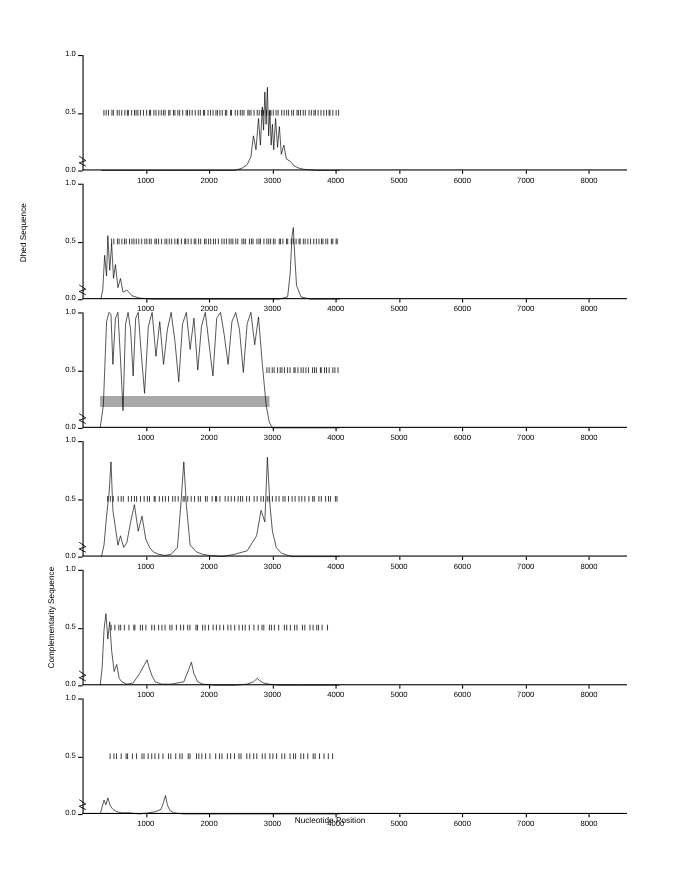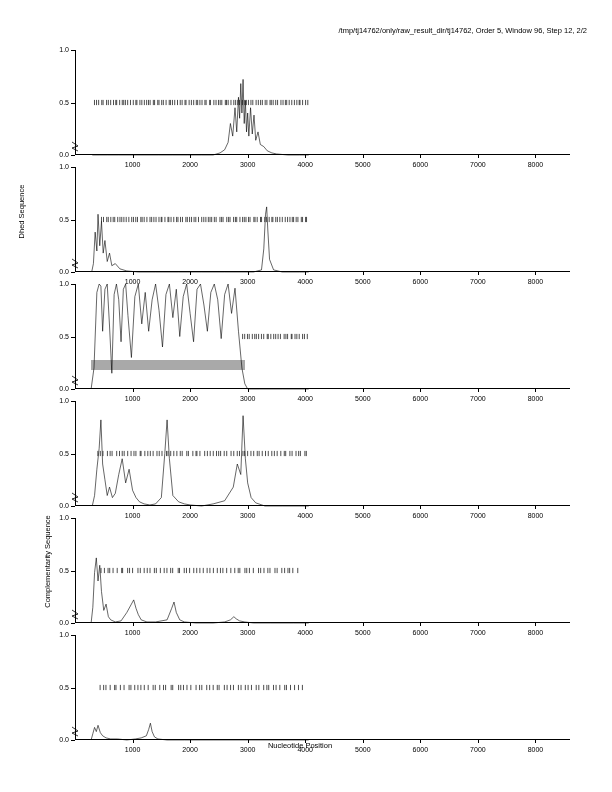--- a/index.html
+++ b/index.html
@@ -128,21 +128,20 @@
     width: 12px;
     height: 9px;
     overflow: visible;
   }
 </style>
 </head>
 <body>
 
 <div id="page">
 
-  <div class="title">/tmp/tj14762/only/raw_result_dir/tj14762, Order 5, Window 96, Step 12, 2/2</div>
 
   <div class="ylabel-outer ylabel-left-1">Dhed Sequence</div>
   <div class="ylabel-outer ylabel-left-2">Complementarity Sequence</div>
   <div class="xlabel">Nucleotide Position</div>
 
   <div id="panels">
       <div class="panel" style="top: 50px;">
         <div class="plotbox">
           <div class="axis-line yaxis"></div>
           <div class="axis-line xaxis"></div>

